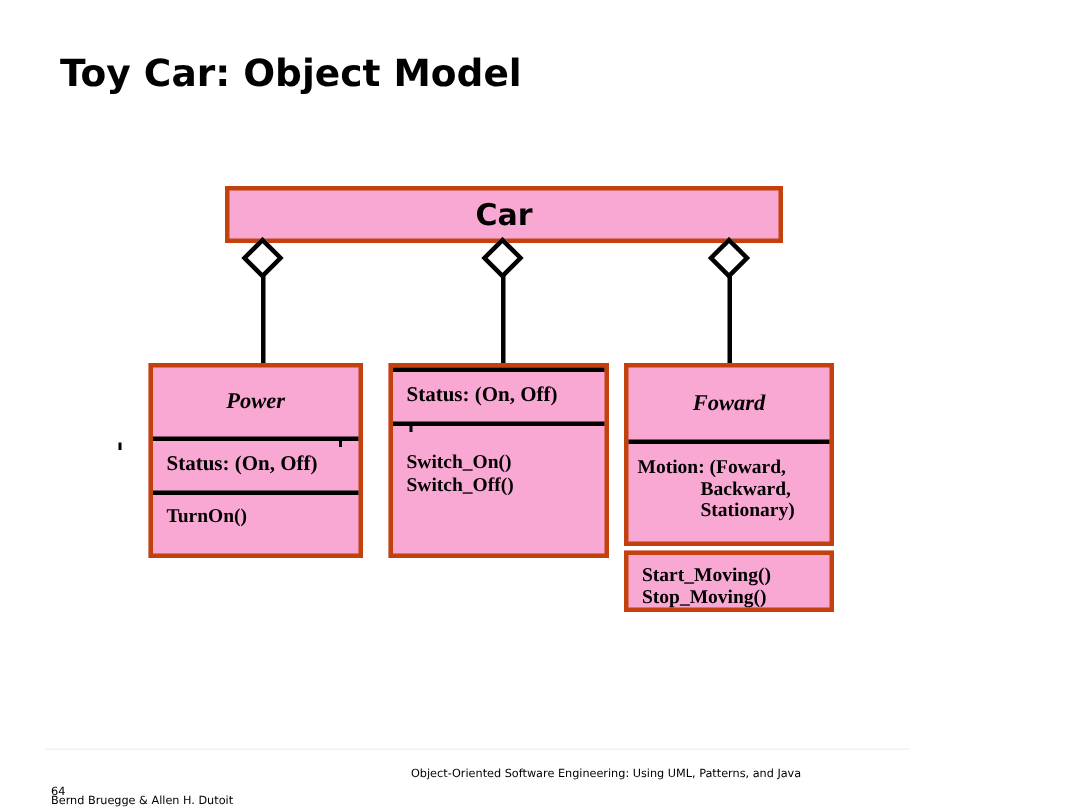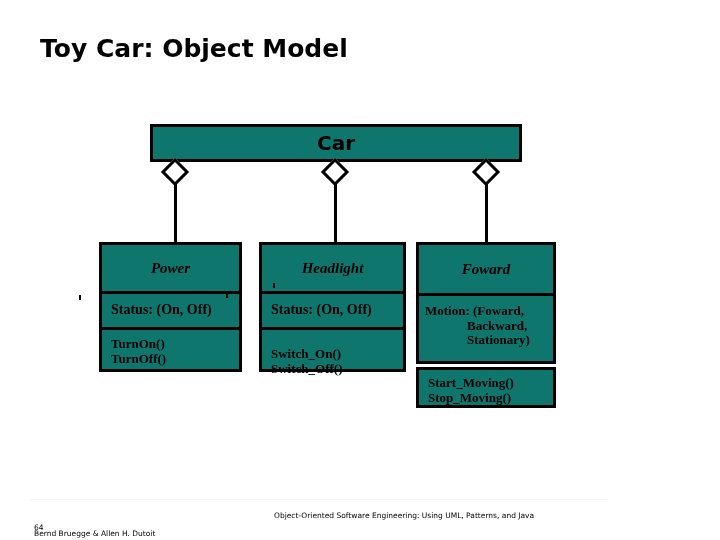--- a/index.html
+++ b/index.html
@@ -25,22 +25,22 @@
     font-size: 25px;
     font-weight: bold;
     color: #000000;
     letter-spacing: 0px;
     white-space: nowrap;
   }
 
   
   .uml-box {
     position: absolute;
-    background: #0f766e;
-    border: 3px solid #000000;
+    background: #f9a8d4;
+    border: 3px solid #c2410c;
     box-sizing: border-box;
   }
   .uml-name {
     font-family: "Liberation Serif", "DejaVu Serif", serif;
     font-weight: bold;
     font-style: italic;
     text-align: center;
     color: #000000;
     box-sizing: border-box;
   }
@@ -174,26 +174,24 @@
   <div class="agg-line" style="left:333.5px; top:182px; height:60px;"></div>
 
   <div class="agg-diamond" style="left:476px; top:162px;"></div>
   <div class="agg-line" style="left:484.5px; top:182px; height:60px;"></div>
 
   <div id="power-box" class="uml-box">
     <div id="power-name" class="uml-name">Power</div>
     <div id="power-attrs" class="uml-compartment sep-top">Status: (On, Off)</div>
     <div id="power-ops" class="uml-compartment sep-top">
       <div>TurnOn()</div>
-      <div>TurnOff()</div>
     </div>
   </div>
 
   <div id="headlight-box" class="uml-box">
-    <div id="headlight-name" class="uml-name">Headlight</div>
     <div id="headlight-attrs" class="uml-compartment sep-top">Status: (On, Off)</div>
     <div id="headlight-ops" class="uml-compartment sep-top">
       <div>Switch_On()</div>
       <div>Switch_Off()</div>
     </div>
   </div>
 
   <div id="wheel-box" class="uml-box">
     <div id="wheel-name" class="uml-name">Foward</div>
     <div id="wheel-attrs" class="uml-compartment sep-top">

